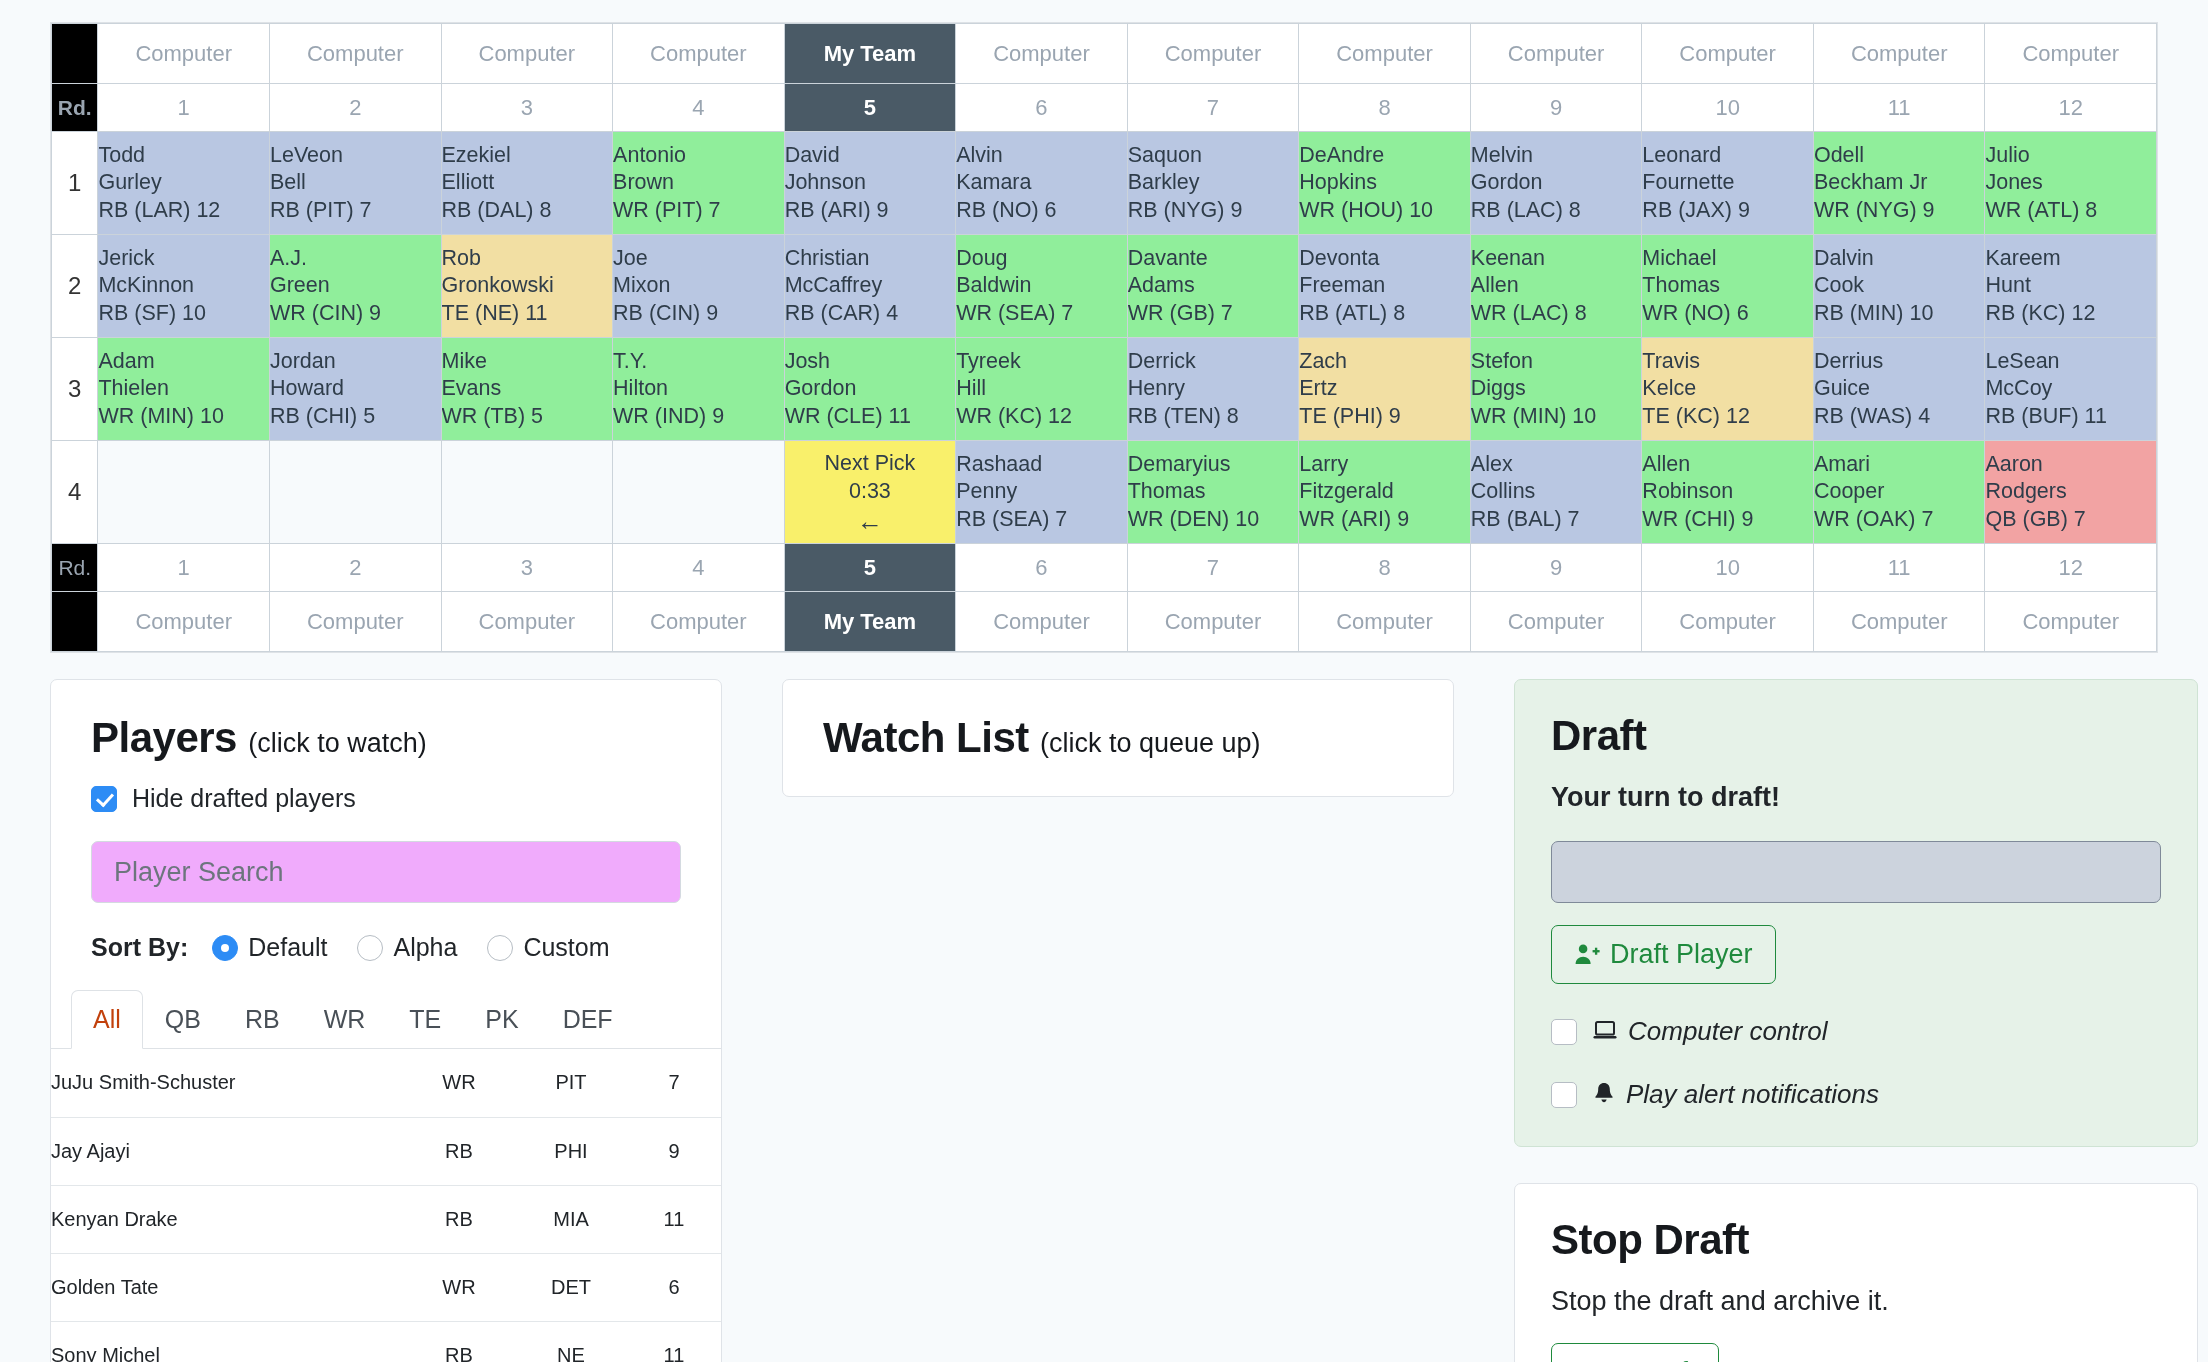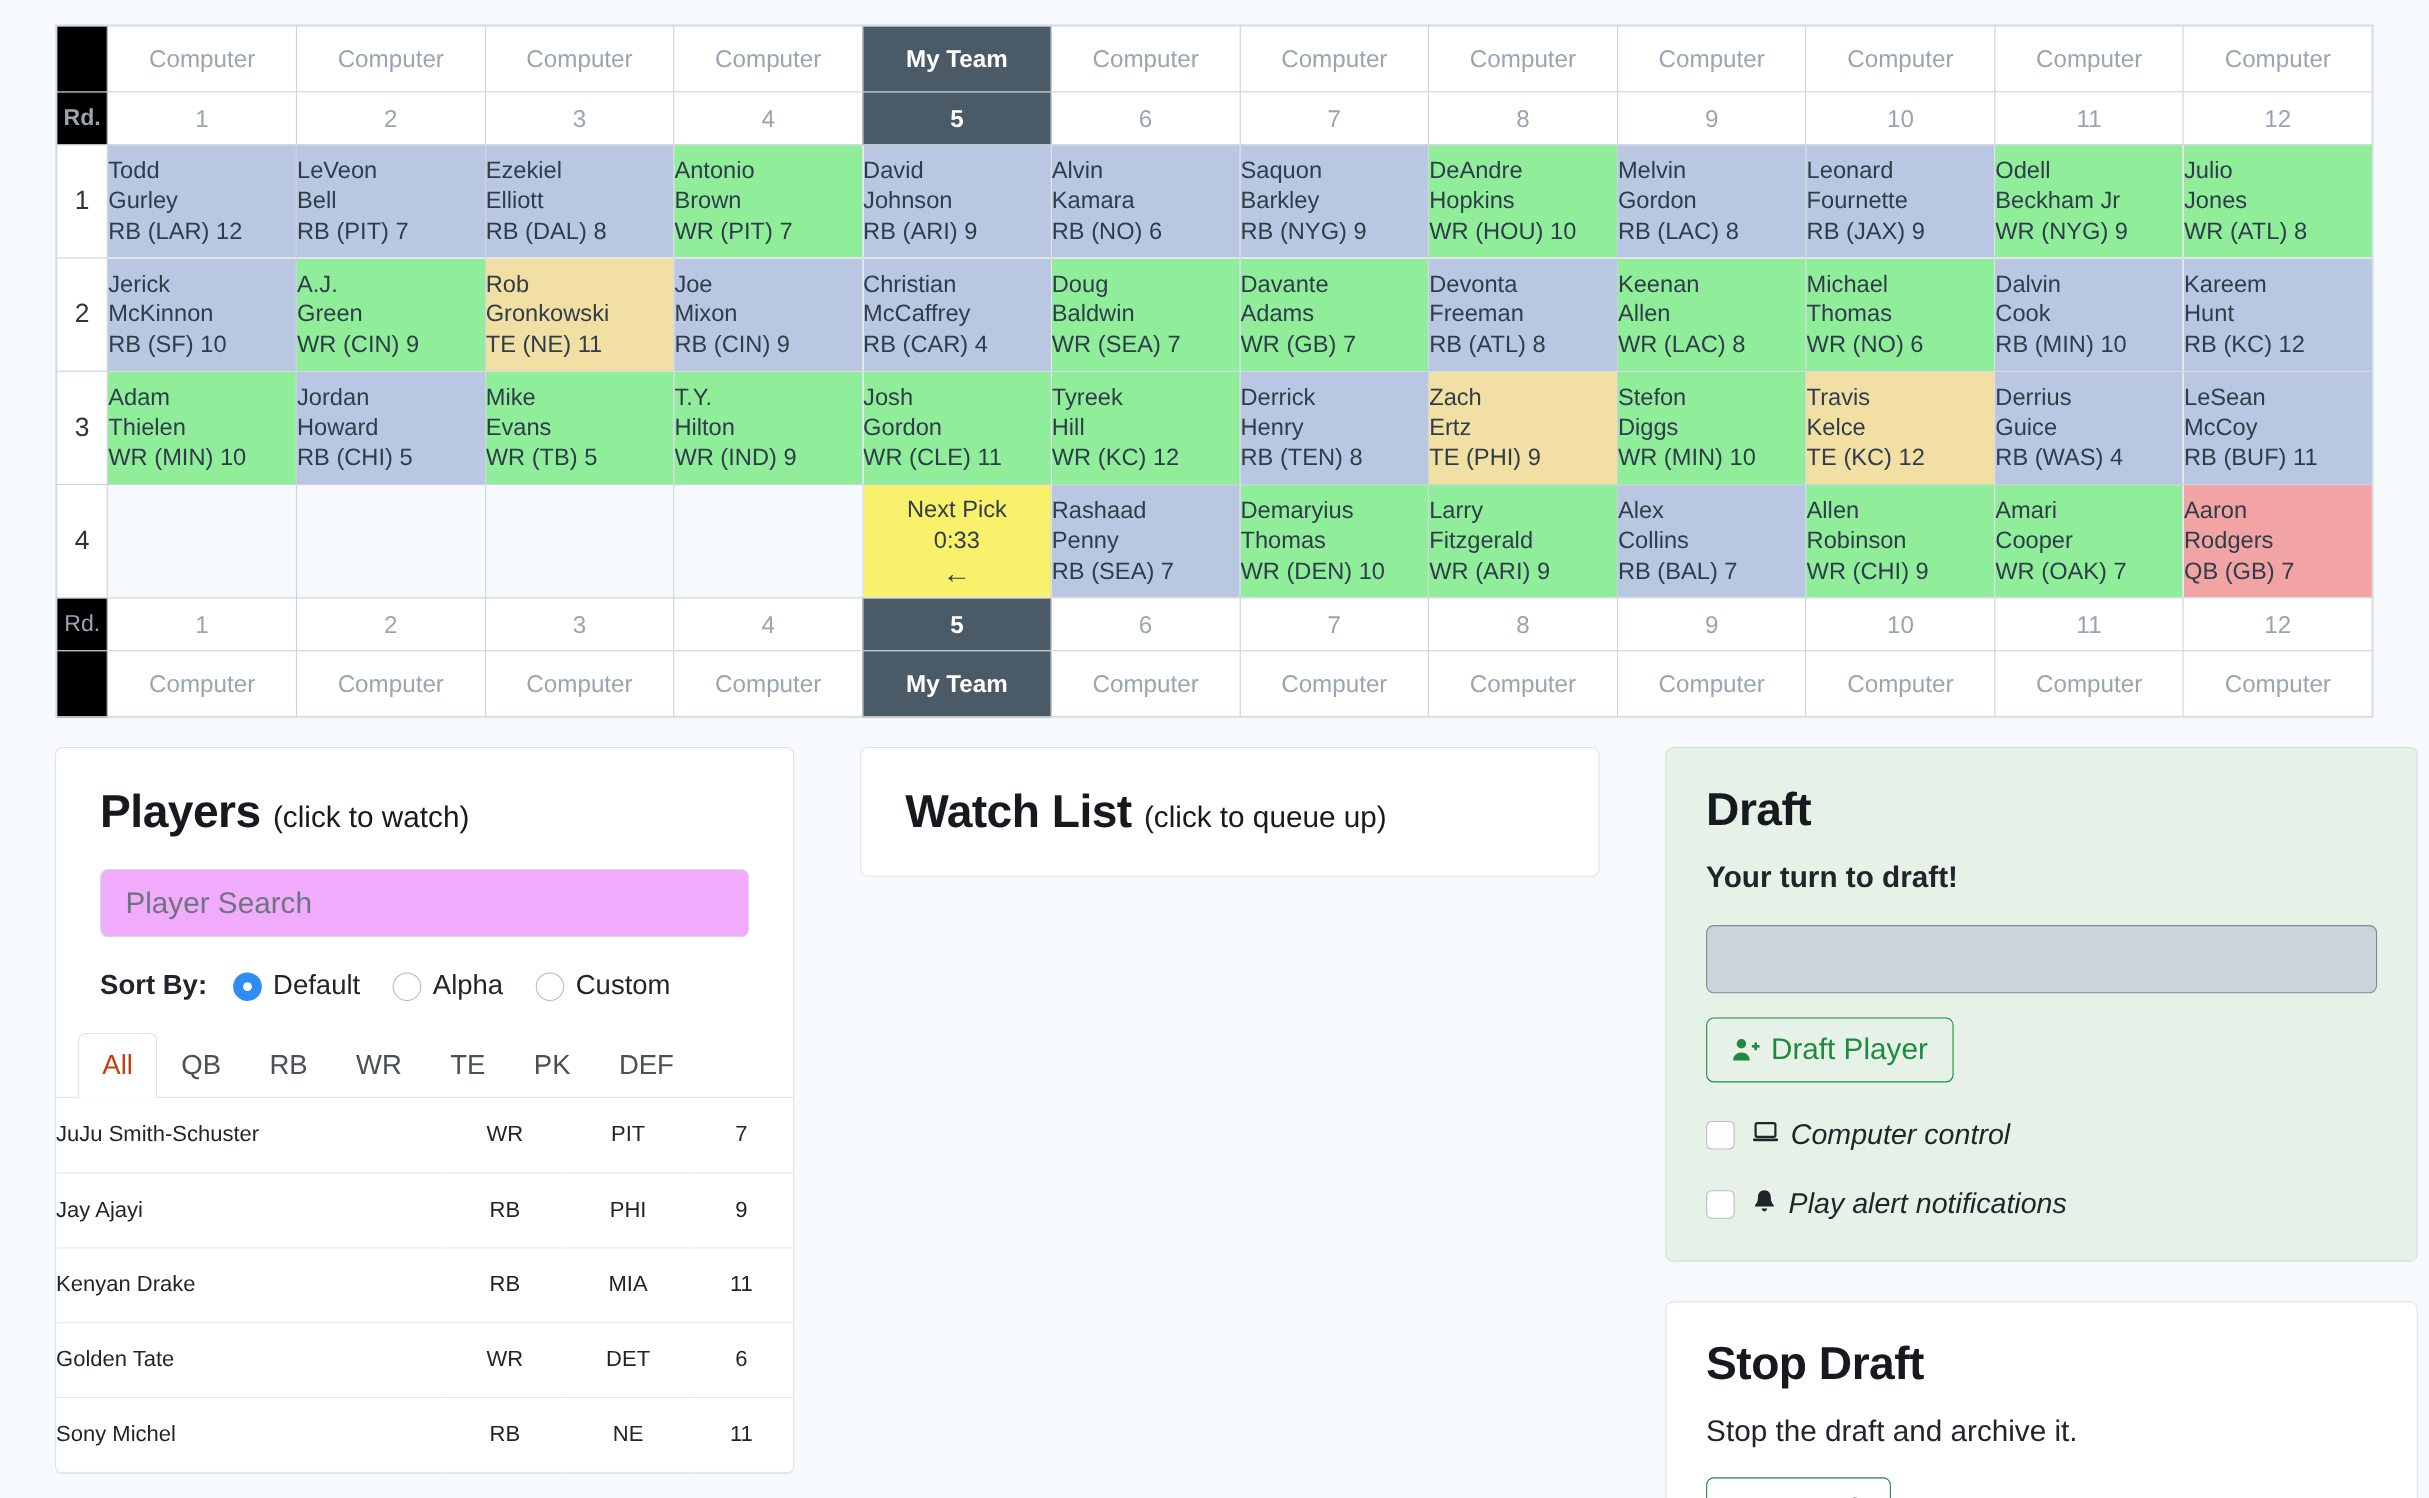--- a/index.html
+++ b/index.html
@@ -629,20 +629,24 @@
 
 <div id="lower">
 
   <div id="players-card" class="card">
     <div class="card-pad">
       <h2 class="card-title">
         <span>Players</span>
         <span class="sub">(click to watch)</span>
       </h2>
 
+      <div class="chk-row">
+        <span class="cbox checked"></span>
+        <span>Hide drafted players</span>
+      </div>
 
       <input class="search-box" type="text" placeholder="Player Search" style="">
 
       <div class="sort-row">
         <span class="sort-label">Sort By:</span>
         <span class="radio-item">
           <span class="radio on"></span>
           <span>Default</span>
         </span>
         <span class="radio-item">

